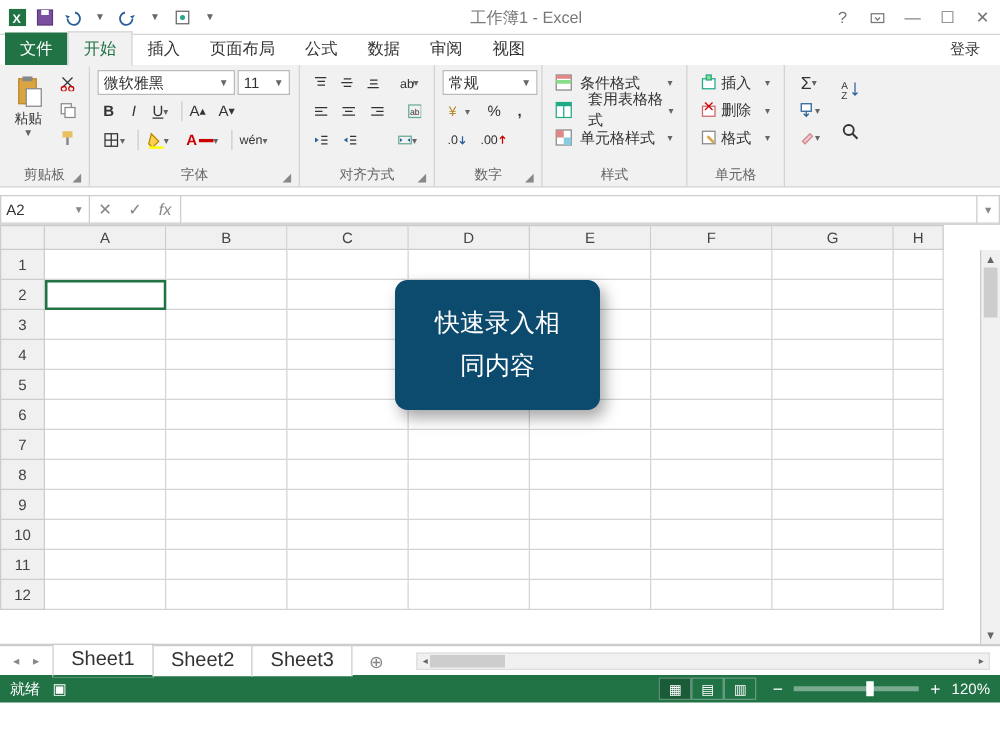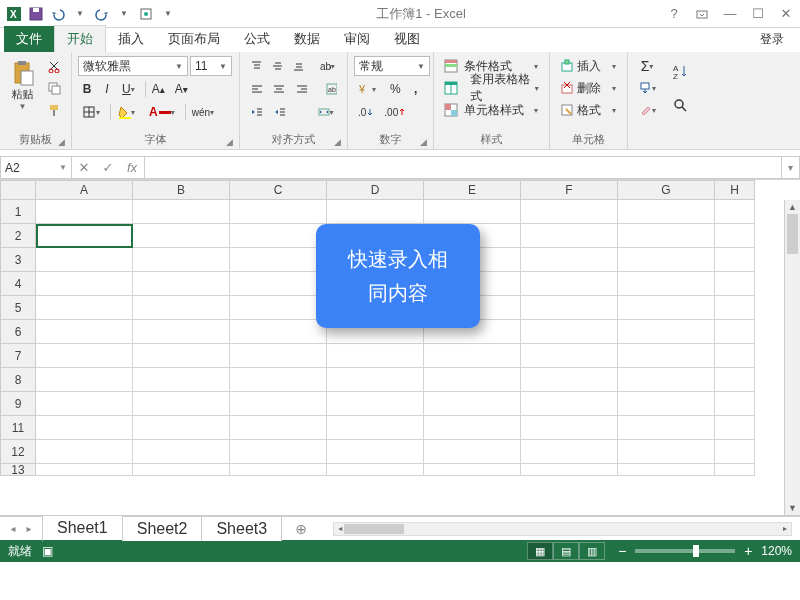--- a/index.html
+++ b/index.html
@@ -61,21 +61,21 @@
 .vscroll { position: absolute; right: 0; top: 20px; bottom: 0; width: 16px; background: #f0f0f0; border-left: 1px solid #ccc; }
 .vscroll .thumb { position: absolute; left: 2px; right: 2px; top: 14px; height: 40px; background: #cdcdcd; }
 .vscroll .arr { position: absolute; left: 0; right: 0; height: 14px; display: flex; align-items: center; justify-content: center; font-size: 9px; color: #666; cursor: pointer; }
 .vscroll .arr.up { top: 0; }
 .vscroll .arr.down { bottom: 0; }
 
 
 .active-cell { position: absolute; border: 2px solid #217346; pointer-events: none; }
 
 
-.callout { position: absolute; left: 316px; top: 224px; width: 164px; height: 104px; background: #3b82f6; color: #fff; border-radius: 10px; display: flex; align-items: center; justify-content: center; font-size: 20px; text-align: center; line-height: 1.7; box-shadow: 4px 6px 12px rgba(0,0,0,0.35); }
+.callout { position: absolute; left: 316px; top: 224px; width: 164px; height: 104px; background: #0c4a6e; color: #fff; border-radius: 10px; display: flex; align-items: center; justify-content: center; font-size: 20px; text-align: center; line-height: 1.7; box-shadow: 4px 6px 12px rgba(0,0,0,0.35); }
 
 
 .sheettabs { height: 24px; display: flex; align-items: center; border-top: 1px solid #ccc; background: #fff; }
 .stnav { display: flex; gap: 2px; padding: 0 6px; }
 .stnav span { width: 14px; text-align: center; color: #888; cursor: pointer; font-size: 10px; }
 .stab { padding: 3px 14px; border: 1px solid #ccc; border-bottom: none; margin-right: -1px; background: #fff; cursor: pointer; font-size: 16px; }
 .stab.active { border-bottom: 2px solid #217346; font-weight: 500; }
 .stadd { width: 24px; text-align: center; color: #888; cursor: pointer; font-size: 14px; margin-left: 8px; }
 .hscroll { flex: 1; height: 14px; margin: 0 8px 0 20px; background: #f0f0f0; position: relative; border: 1px solid #ddd; }
 .hscroll .thumb { position: absolute; left: 10px; top: 1px; bottom: 1px; width: 60px; background: #cdcdcd; }
@@ -617,43 +617,43 @@
         <div class="cell"></div>
         <div class="cell"></div>
         <div class="cell"></div>
         <div class="cell"></div>
         <div class="cell"></div>
         <div class="cell"></div>
         <div class="cell"></div>
         <div class="cell last"></div>
       </div>
       <div class="gr">
+        <div class="rh">10</div>
+        <div class="cell"></div>
+        <div class="cell"></div>
+        <div class="cell"></div>
+        <div class="cell"></div>
+        <div class="cell"></div>
+        <div class="cell"></div>
+        <div class="cell"></div>
+        <div class="cell last"></div>
+      </div>
+      <div class="gr">
         <div class="rh">11</div>
         <div class="cell"></div>
         <div class="cell"></div>
         <div class="cell"></div>
         <div class="cell"></div>
         <div class="cell"></div>
         <div class="cell"></div>
         <div class="cell"></div>
         <div class="cell last"></div>
       </div>
       <div class="gr">
         <div class="rh">12</div>
-        <div class="cell"></div>
-        <div class="cell"></div>
-        <div class="cell"></div>
-        <div class="cell"></div>
-        <div class="cell"></div>
-        <div class="cell"></div>
-        <div class="cell"></div>
-        <div class="cell last"></div>
-      </div>
-      <div class="gr r13">
-        <div class="rh">13</div>
         <div class="cell"></div>
         <div class="cell"></div>
         <div class="cell"></div>
         <div class="cell"></div>
         <div class="cell"></div>
         <div class="cell"></div>
         <div class="cell"></div>
         <div class="cell last"></div>
       </div>
     </div>

